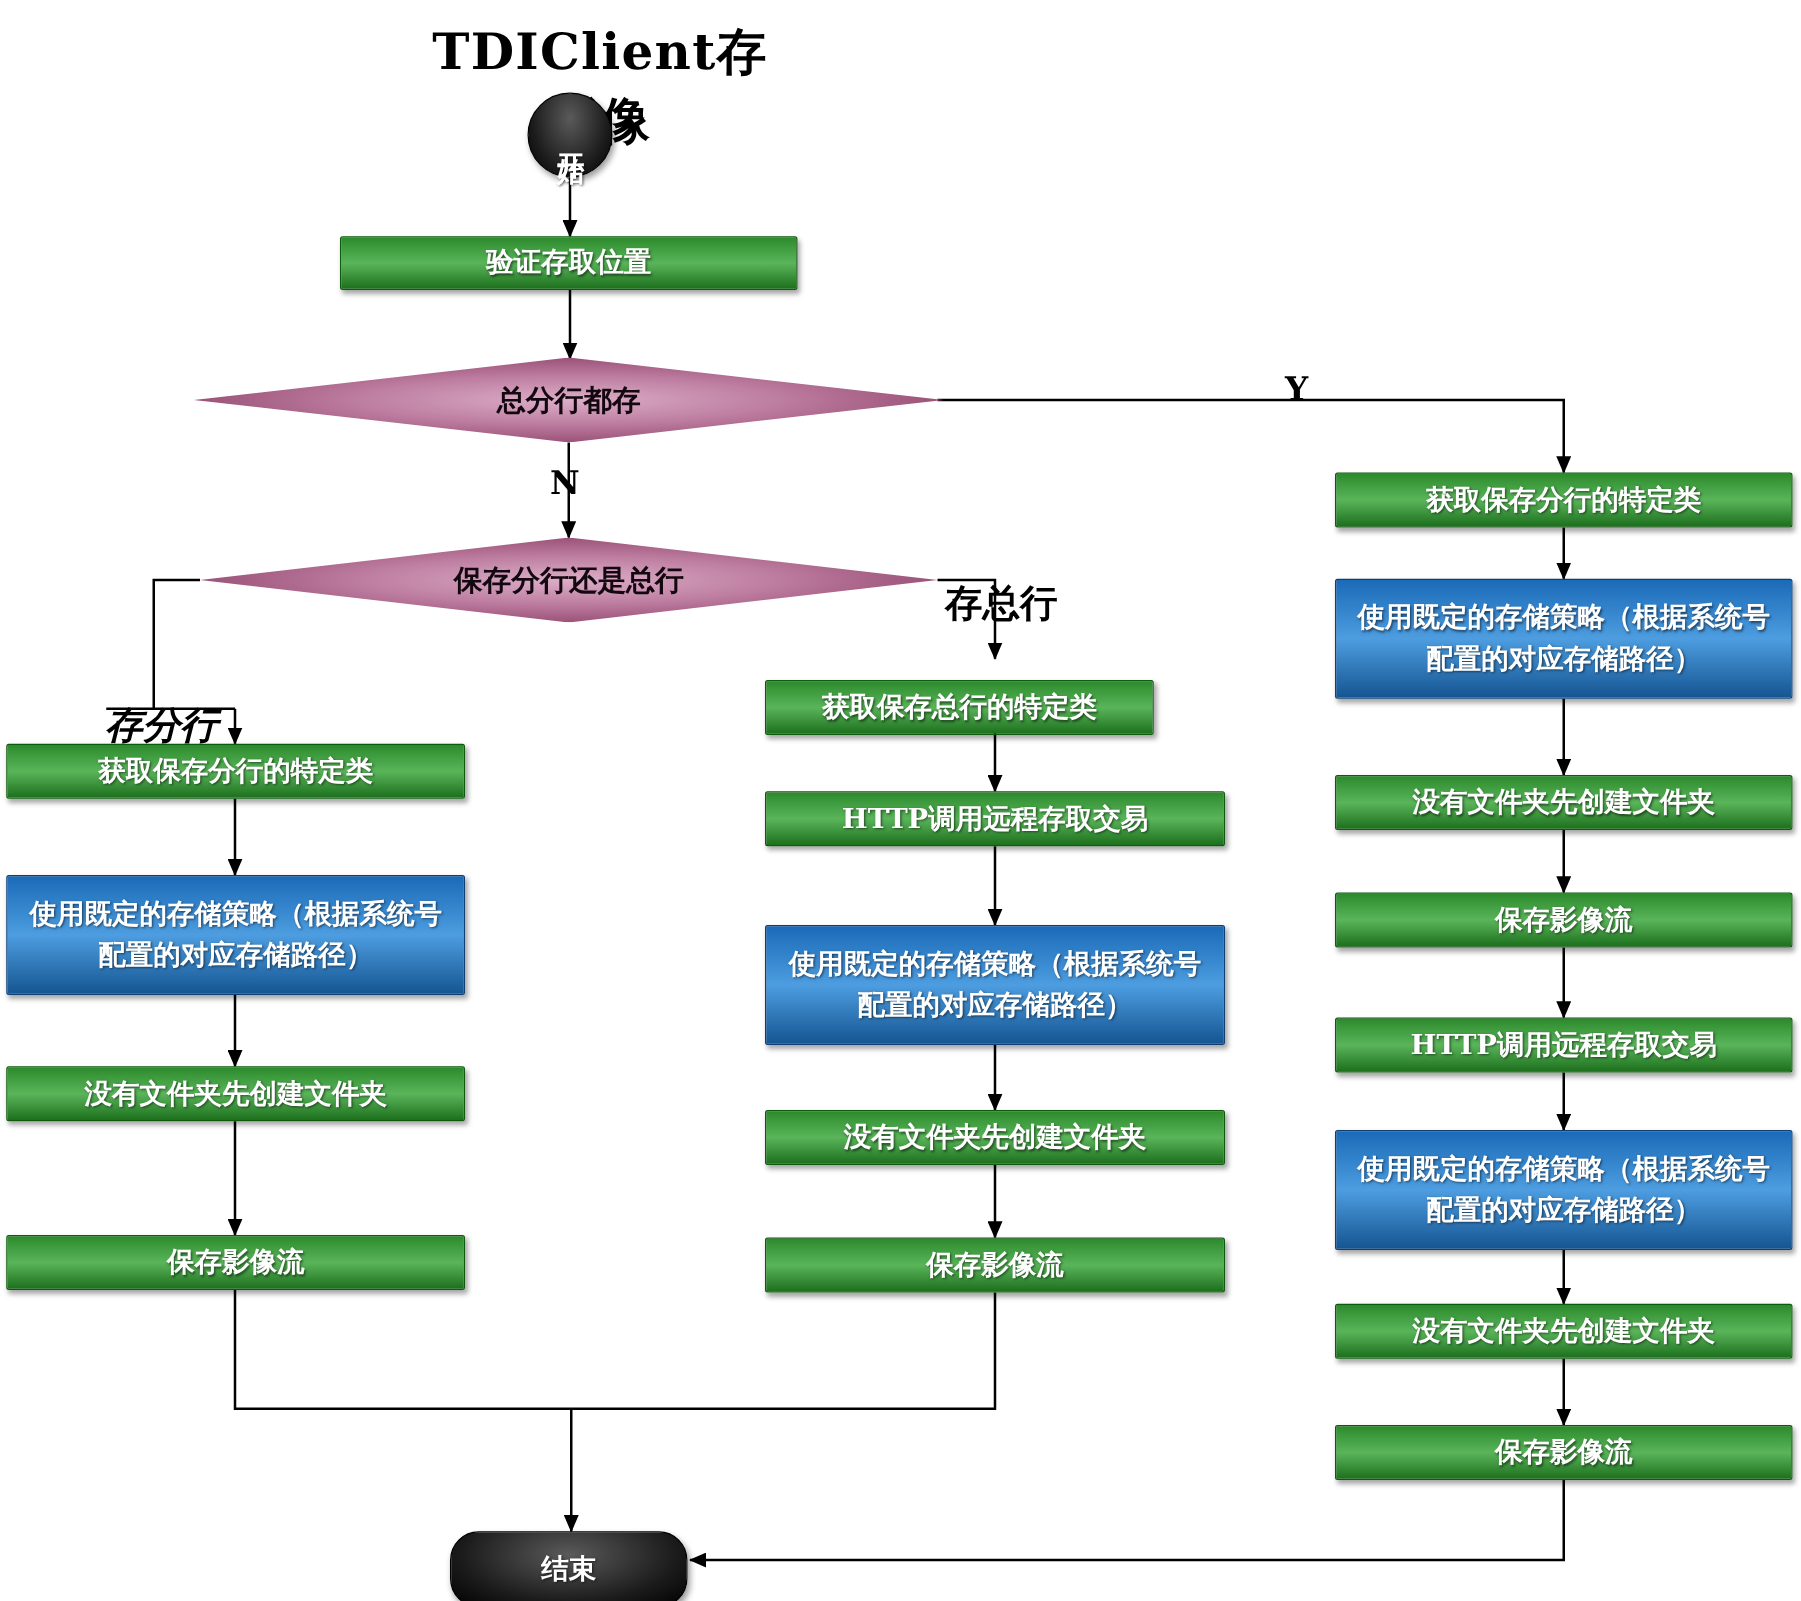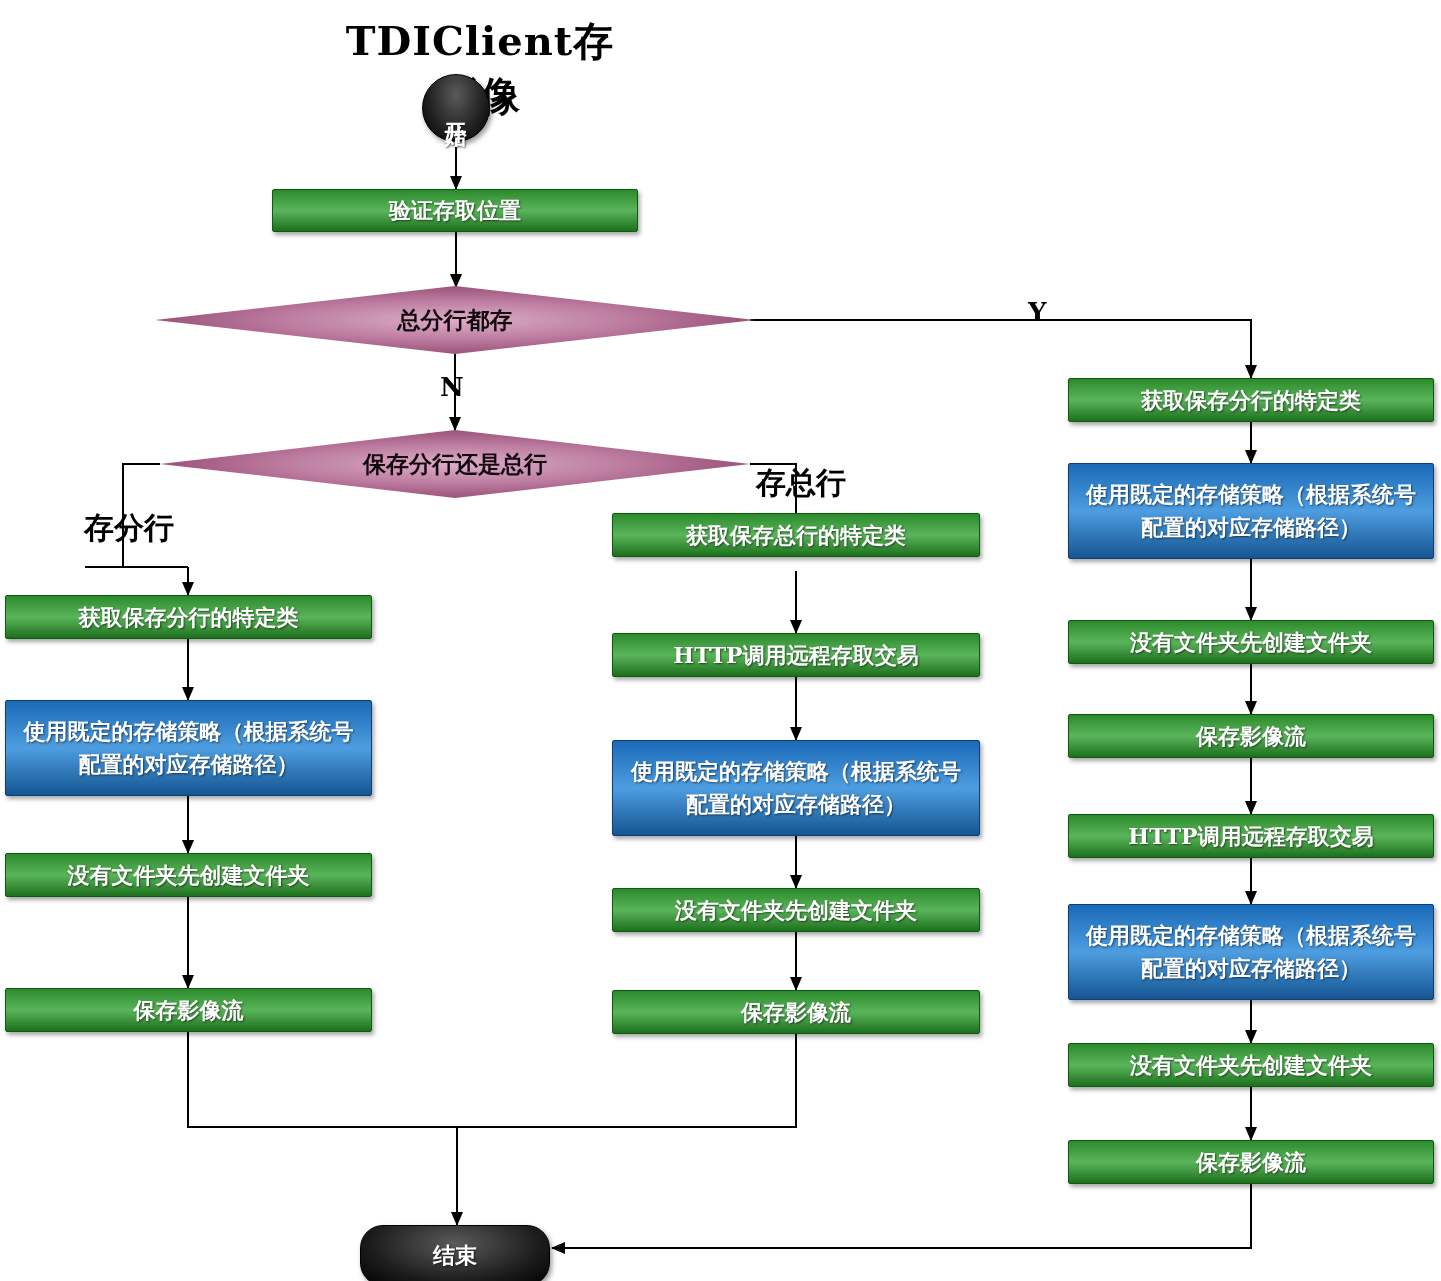--- a/index.html
+++ b/index.html
@@ -117,29 +117,29 @@
   <div class="node term start" style="left:422px;top:74px;width:68px;height:68px;">开始</div>
 
   <div class="node green" style="left:272px;top:189px;width:366px;height:43px;">验证存取位置</div>
 
   <div class="diamond" style="left:155px;top:286px;width:600px;height:68px;">总分行都存</div>
 
   <div class="diamond" style="left:160px;top:430px;width:590px;height:68px;">保存分行还是总行</div>
 
   <div class="edge-label big" style="left:1028px;top:297px;">Y</div>
   <div class="edge-label big" style="left:440px;top:372px;">N</div>
-  <div class="edge-label" style="left:84px;top:508px;">存分行</div>
+  <div class="edge-label" style="left:84px;top:560px;font-style:italic;">存分行</div>
   <div class="edge-label" style="left:756px;top:463px;">存总行</div>
 
   <div class="node green" style="left:5px;top:595px;width:367px;height:44px;">获取保存分行的特定类</div>
   <div class="node blue" style="left:5px;top:700px;width:367px;height:96px;">使用既定的存储策略（根据系统号配置的对应存储路径）</div>
   <div class="node green" style="left:5px;top:853px;width:367px;height:44px;">没有文件夹先创建文件夹</div>
   <div class="node green" style="left:5px;top:988px;width:367px;height:44px;">保存影像流</div>
 
-  <div class="node green" style="left:612px;top:513px;width:368px;height:44px;">获取保存总行的特定类</div>
+  <div class="node green" style="left:612px;top:544px;width:311px;height:44px;">获取保存总行的特定类</div>
   <div class="node green" style="left:612px;top:633px;width:368px;height:44px;">HTTP调用远程存取交易</div>
   <div class="node blue" style="left:612px;top:740px;width:368px;height:96px;">使用既定的存储策略（根据系统号配置的对应存储路径）</div>
   <div class="node green" style="left:612px;top:888px;width:368px;height:44px;">没有文件夹先创建文件夹</div>
   <div class="node green" style="left:612px;top:990px;width:368px;height:44px;">保存影像流</div>
 
   <div class="node green" style="left:1068px;top:378px;width:366px;height:44px;">获取保存分行的特定类</div>
   <div class="node blue" style="left:1068px;top:463px;width:366px;height:96px;">使用既定的存储策略（根据系统号配置的对应存储路径）</div>
   <div class="node green" style="left:1068px;top:620px;width:366px;height:44px;">没有文件夹先创建文件夹</div>
   <div class="node green" style="left:1068px;top:714px;width:366px;height:44px;">保存影像流</div>
   <div class="node green" style="left:1068px;top:814px;width:366px;height:44px;">HTTP调用远程存取交易</div>

